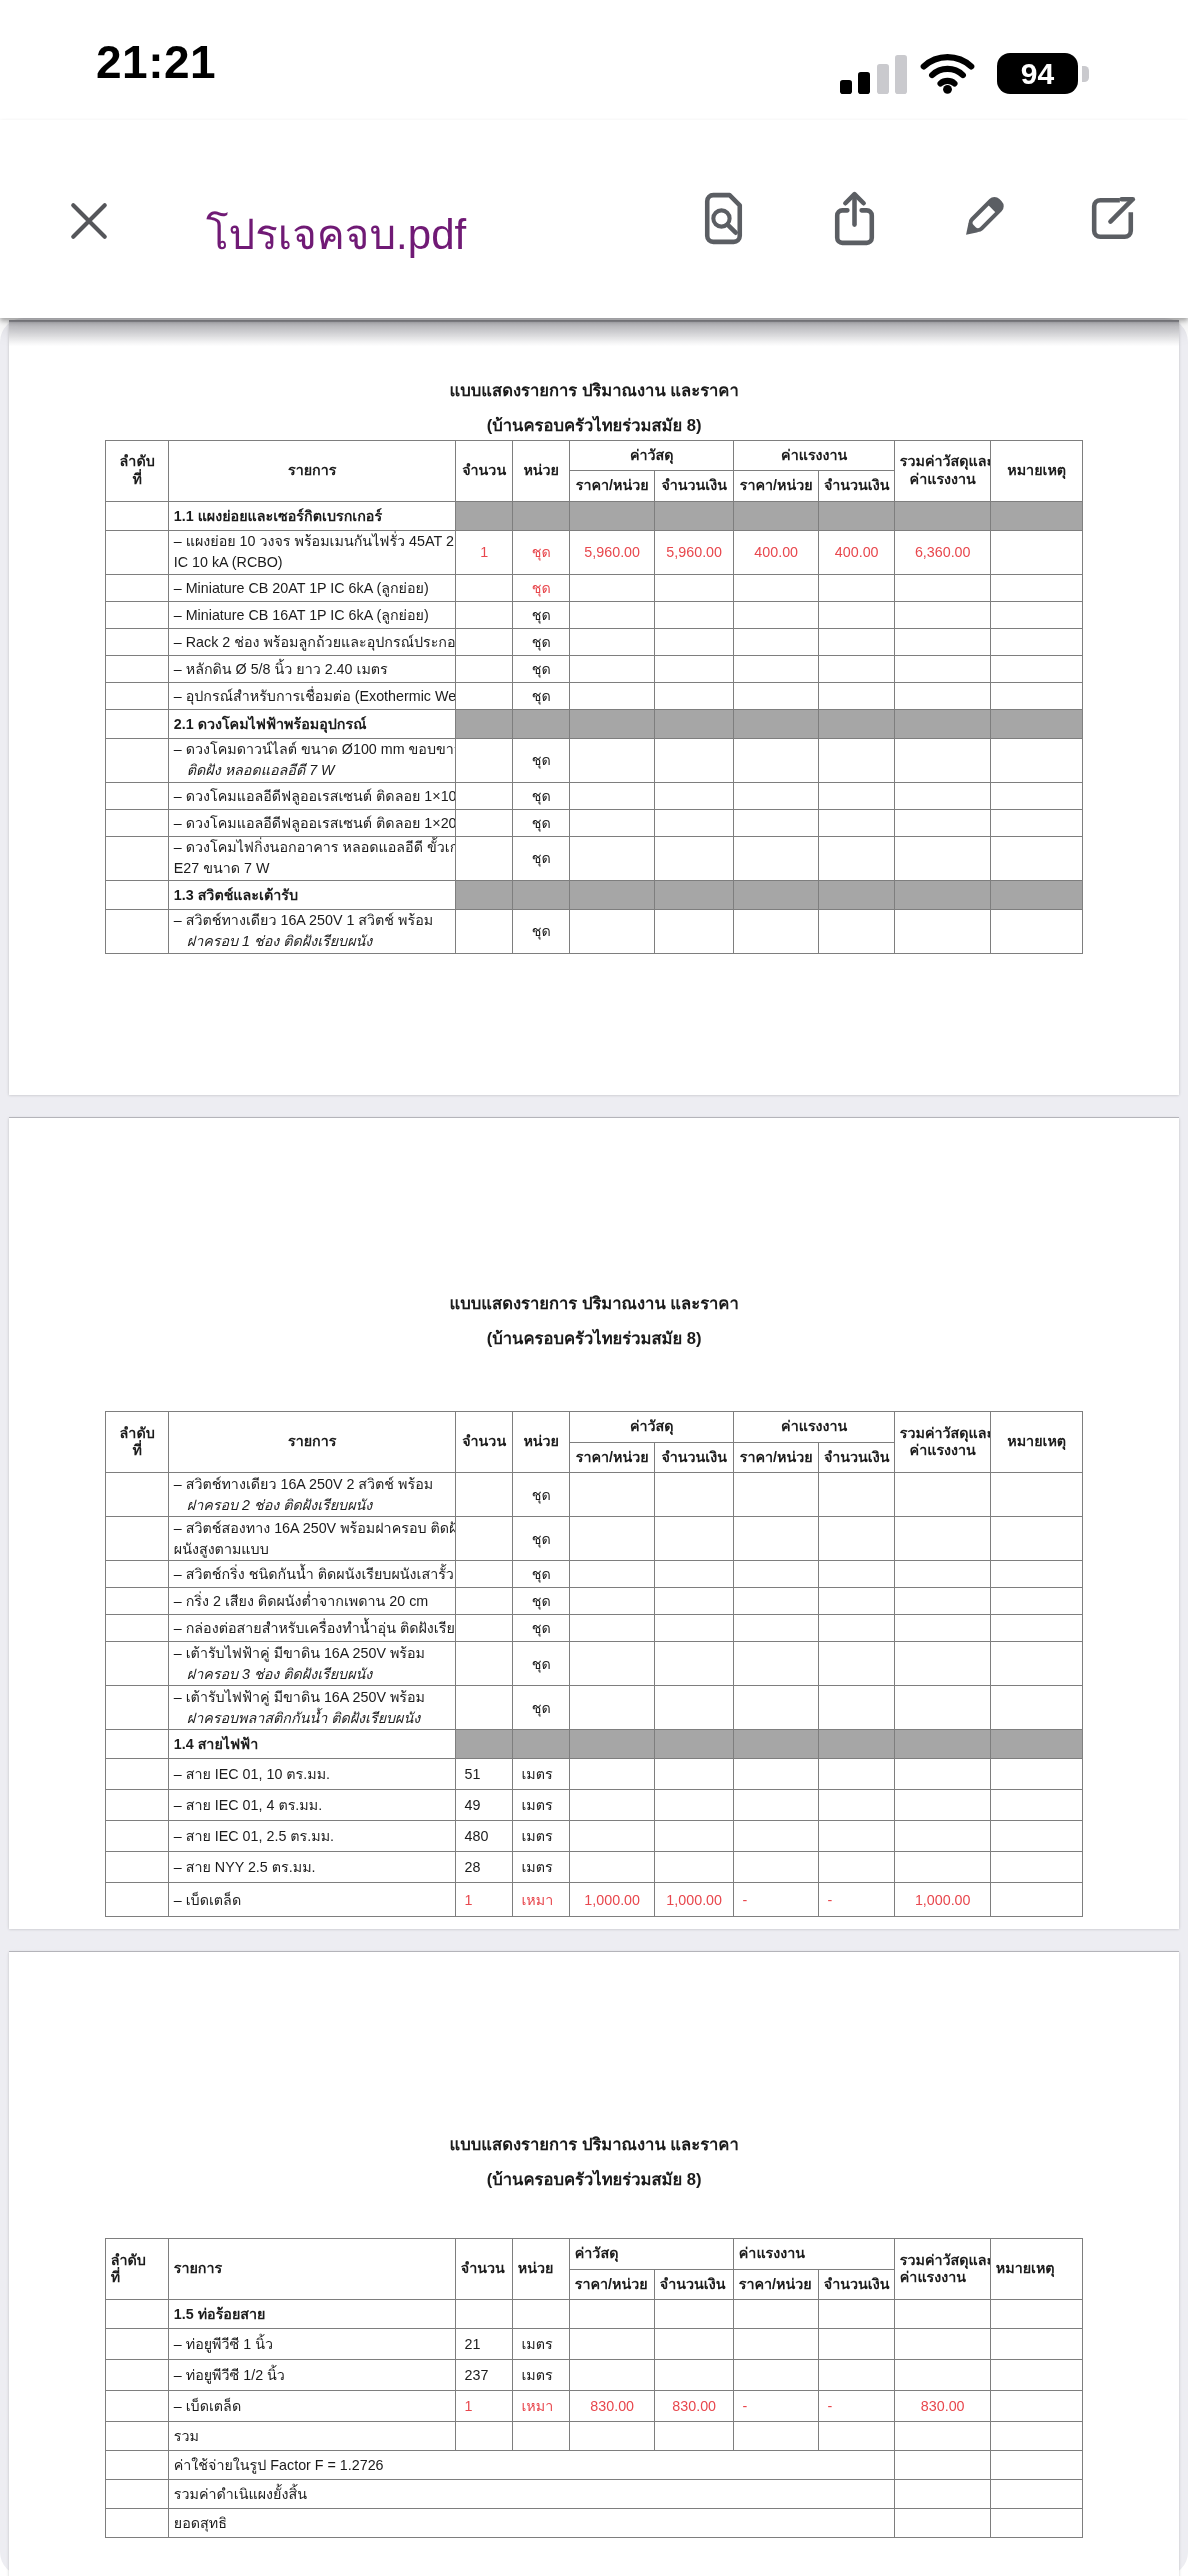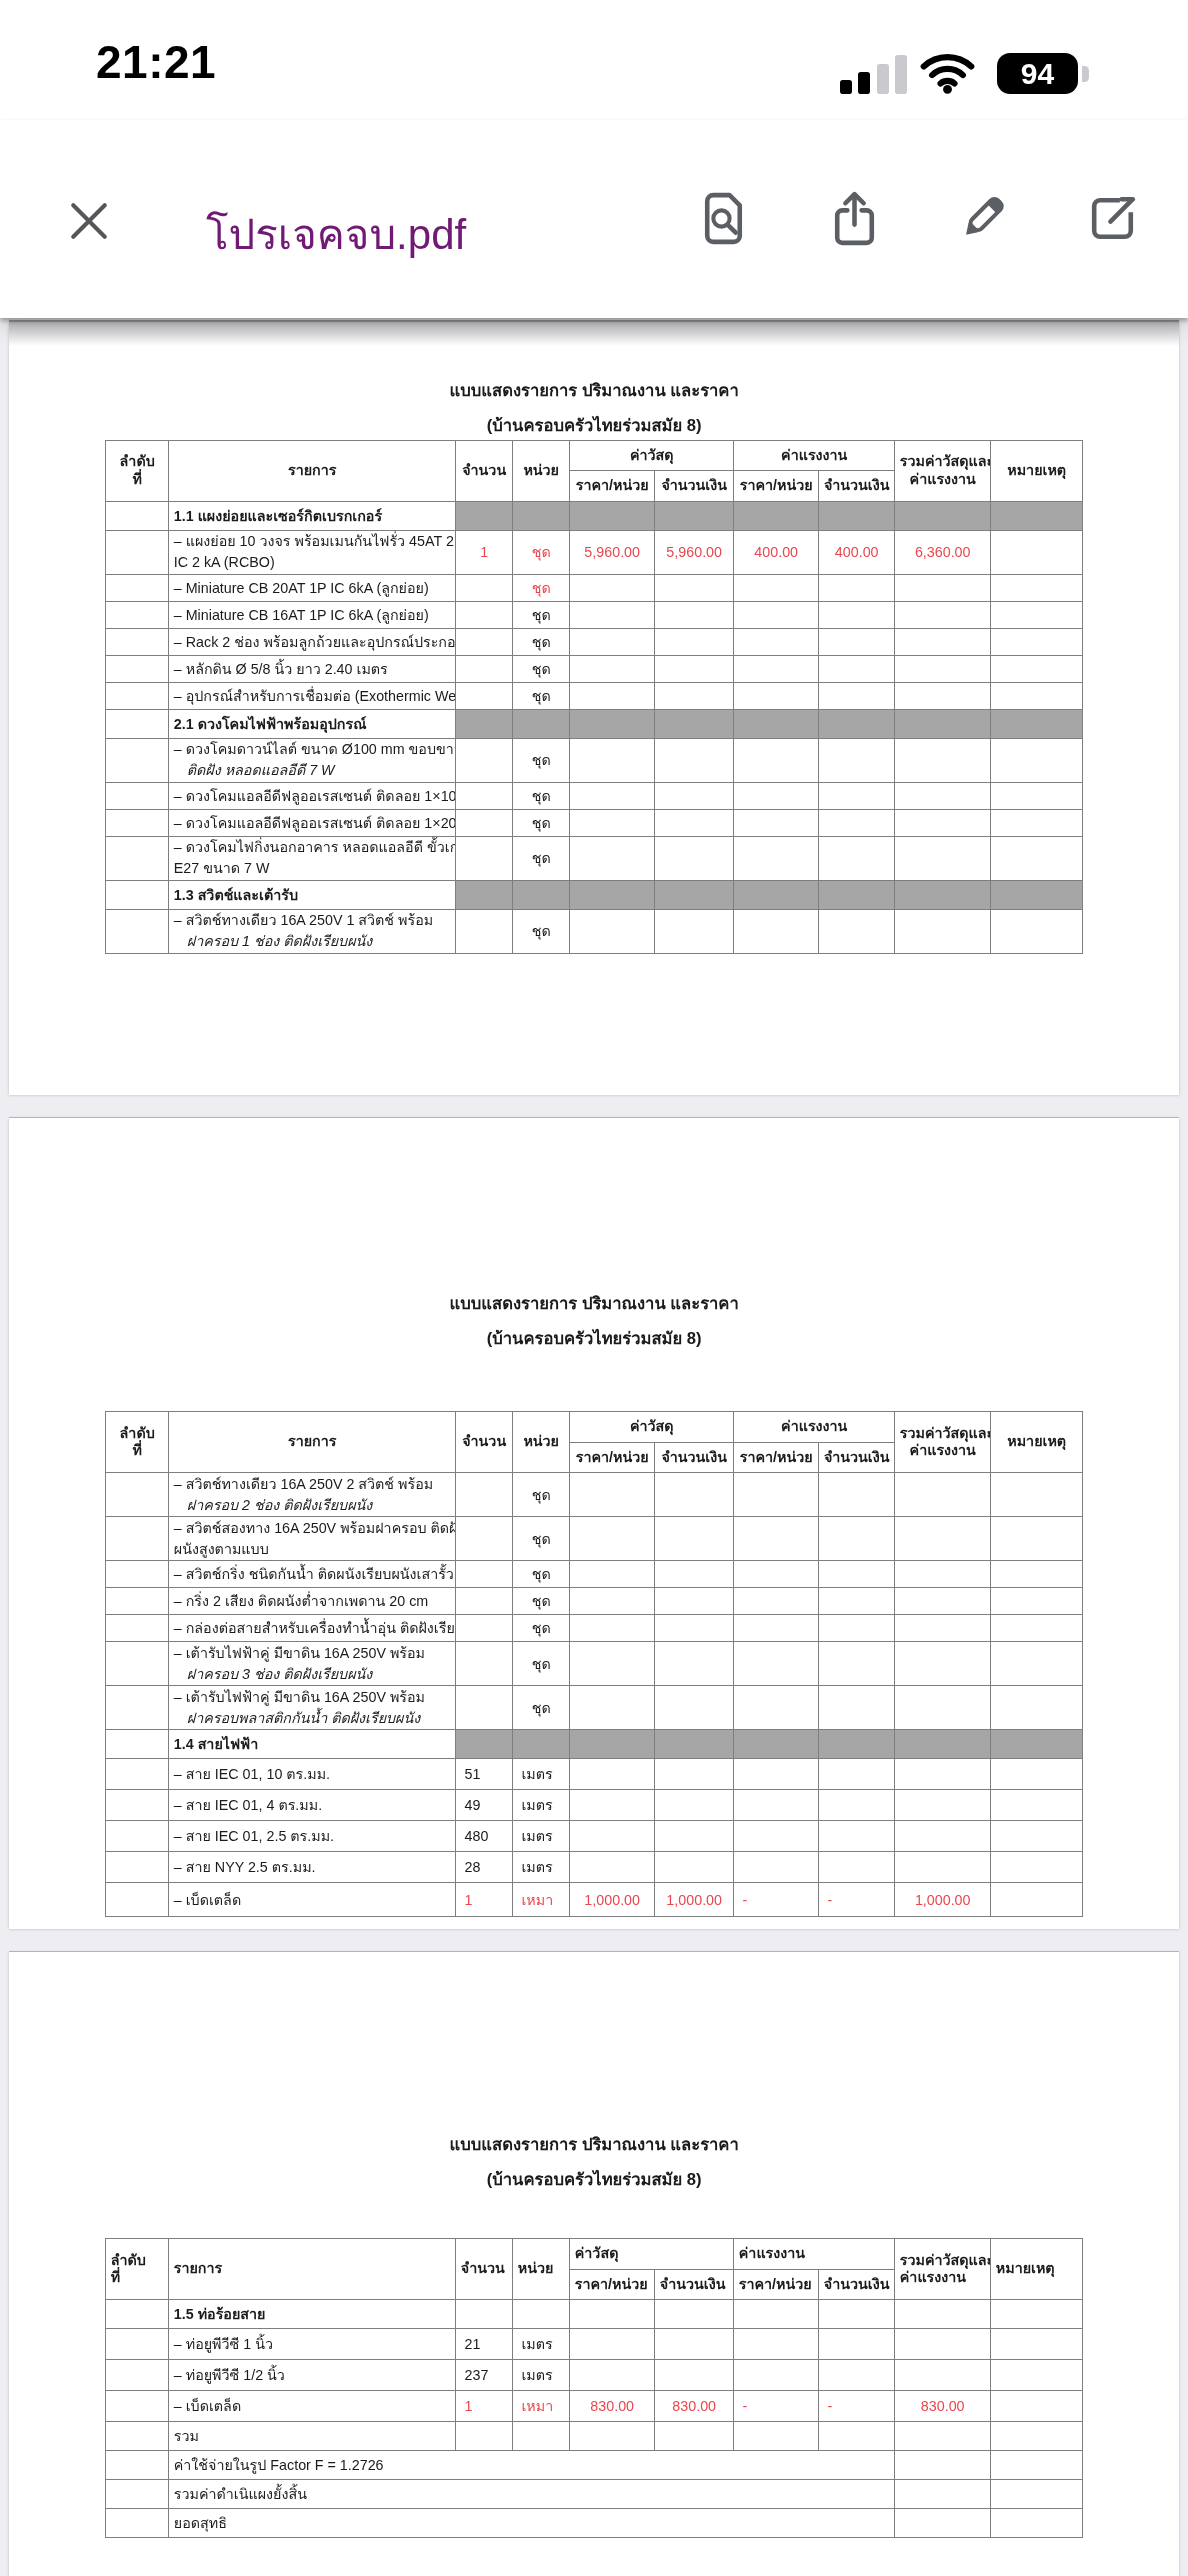--- a/index.html
+++ b/index.html
@@ -17,21 +17,21 @@
         display:flex;align-items:center;justify-content:center;color:#fff;font-size:30px;font-weight:700;}
   .battnub{position:absolute;left:1082px;top:66px;width:7.4px;height:15.7px;background:#cacace;border-radius:0 4.6px 4.6px 0;}
   
   .navbar{position:absolute;top:120px;left:0;width:100%;height:198px;background:#fff;z-index:5;
           box-shadow:0 2.8px 4.6px rgba(0,0,0,.30),0 13px 16.6px rgba(0,0,0,.10);}
   .closebtn{position:absolute;left:64px;top:76px;width:50px;height:50px;}
   .navtitle{position:absolute;left:206px;top:81px;font-size:42px;color:#701a75;font-weight:400;}
   .nicon{position:absolute;top:68px;width:61px;height:61px;}
   .ni1{left:693px}.ni2{left:824px}.ni3{left:951px}.ni4{left:1083px}
   
-  .docarea{position:absolute;top:318px;left:0;width:1188px;height:2258px;background:#ededf2;}
+  .docarea{position:absolute;top:318px;left:0;width:1188px;height:2258px;background:#ededf2;border-radius:24px;}
   .page{position:absolute;left:9.2px;width:1170px;background:#fff;box-shadow:0 0.9px 2.8px rgba(0,0,0,.20);}
   #p1{top:1.8px;height:775px;}
   #p1::before{content:"";position:absolute;top:0;left:0;right:0;height:26px;
       background:linear-gradient(#97979d 0 1.8px,#bcbcc1 1.8px,rgba(255,255,255,0) 100%);}
   #p2{top:799px;height:811px;border-top:1.8px solid #b4b4ba;}
   #p3{top:1633px;height:626px;border-top:1.8px solid #b4b4ba;}
   .ptitle{position:absolute;left:0;width:100%;text-align:center;font-size:16.6px;font-weight:700;}
   .ptitle div{line-height:35px;}
   #p1 .ptitle{top:53px} #p2 .ptitle{top:168px} #p3 .ptitle{top:175px}
   
@@ -173,21 +173,21 @@
               <td class="shade"></td>
           <td class="shade"></td>
               <td class="shade"></td>
           <td class="shade"></td>
               <td class="shade"></td>
         </tr>
         <tr class="r2 redvals">
           <td></td>
           <td class="it">
             <div>– แผงย่อย 10 วงจร พร้อมเมนกันไฟรั่ว 45AT 2P</div>
-                <div>IC 2 kA (RCBO)</div>
+                <div>IC 10 kA (RCBO)</div>
               </td>
           <td class="qc">1</td>
           <td class="uc">ชุด</td>
           <td class="num">5,960.00</td>
           <td class="num">5,960.00</td>
           <td class="num">400.00</td>
           <td class="num">400.00</td>
           <td class="num">6,360.00</td>
           <td></td>
         </tr>

